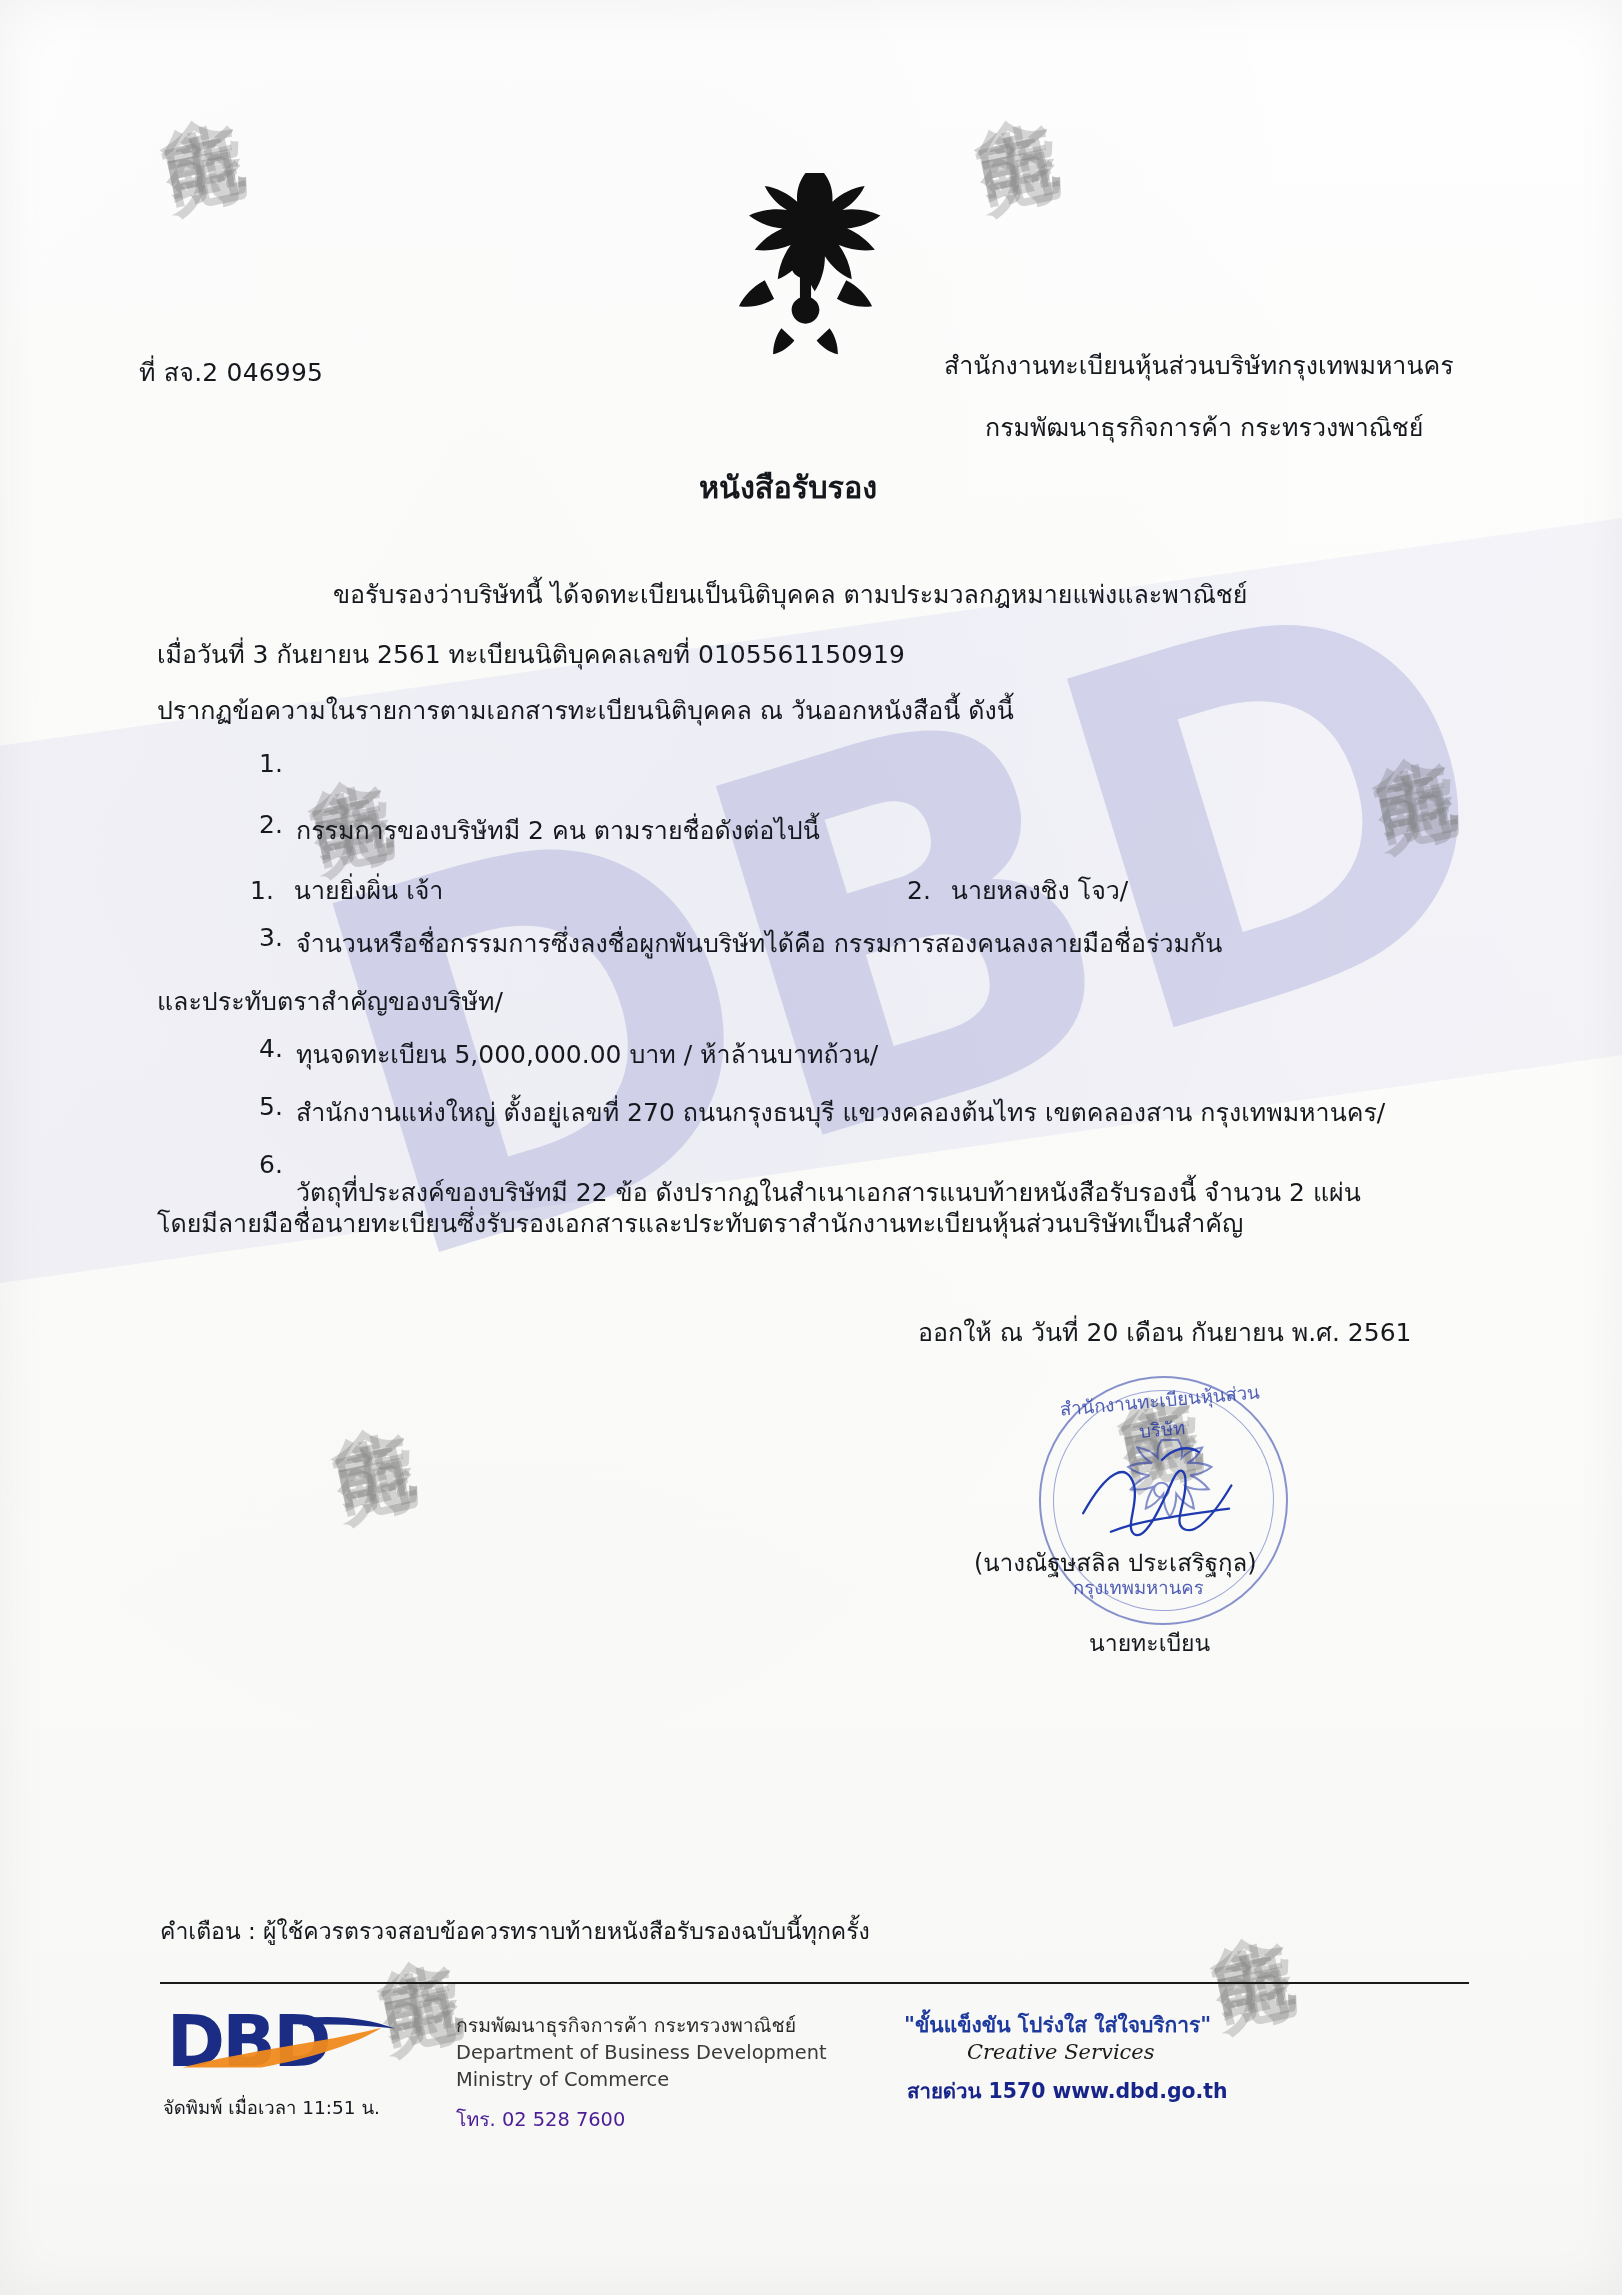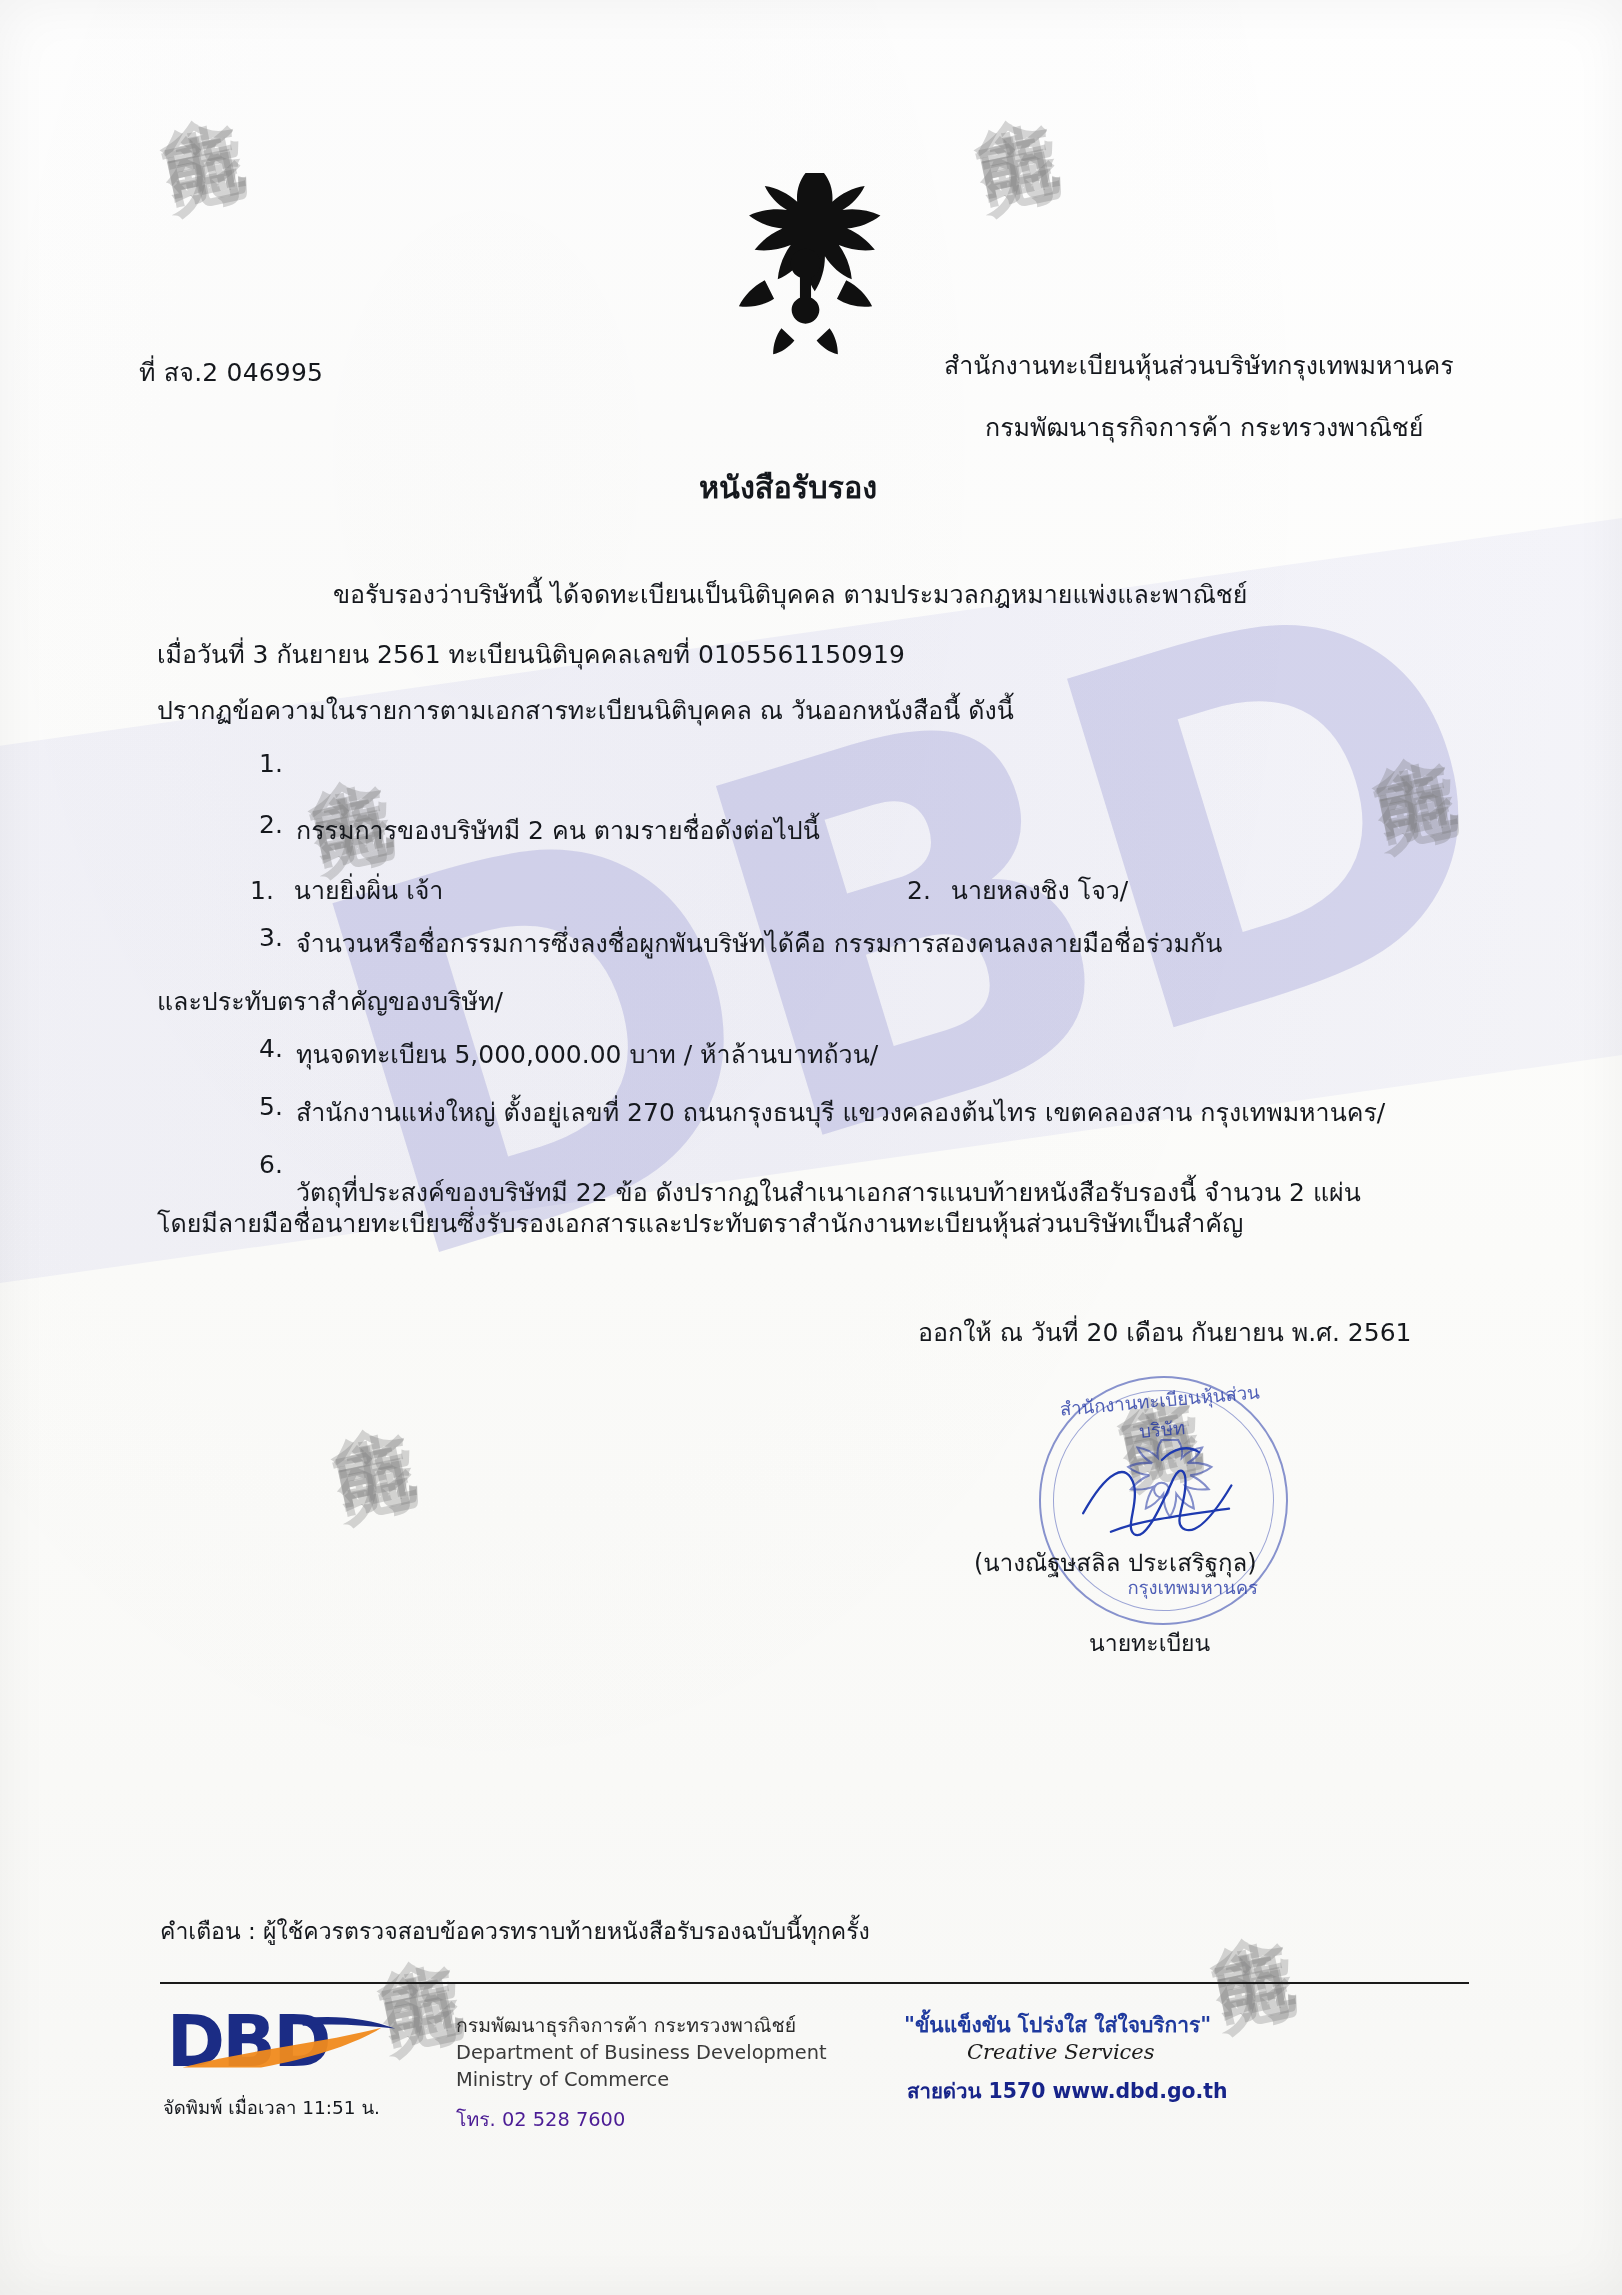--- a/index.html
+++ b/index.html
@@ -207,21 +207,21 @@
     text-align: center;
     font-size: 18.5px;
     color: rgba(35,55,165,0.8);
     transform: rotate(-5deg);
   }
   .seal-text-bottom {
     position: absolute;
     left: 1073px;
     top: 1573px;
     width: 185px;
-    text-align: right;
+    text-align: left;
     font-size: 18.5px;
     color: rgba(35,55,165,0.8);
   }
   .seal-garuda {
     position: absolute;
     left: 1106px;
     top: 1429px;
     width: 111px;
     height: 111px;
     opacity: 0.55;

